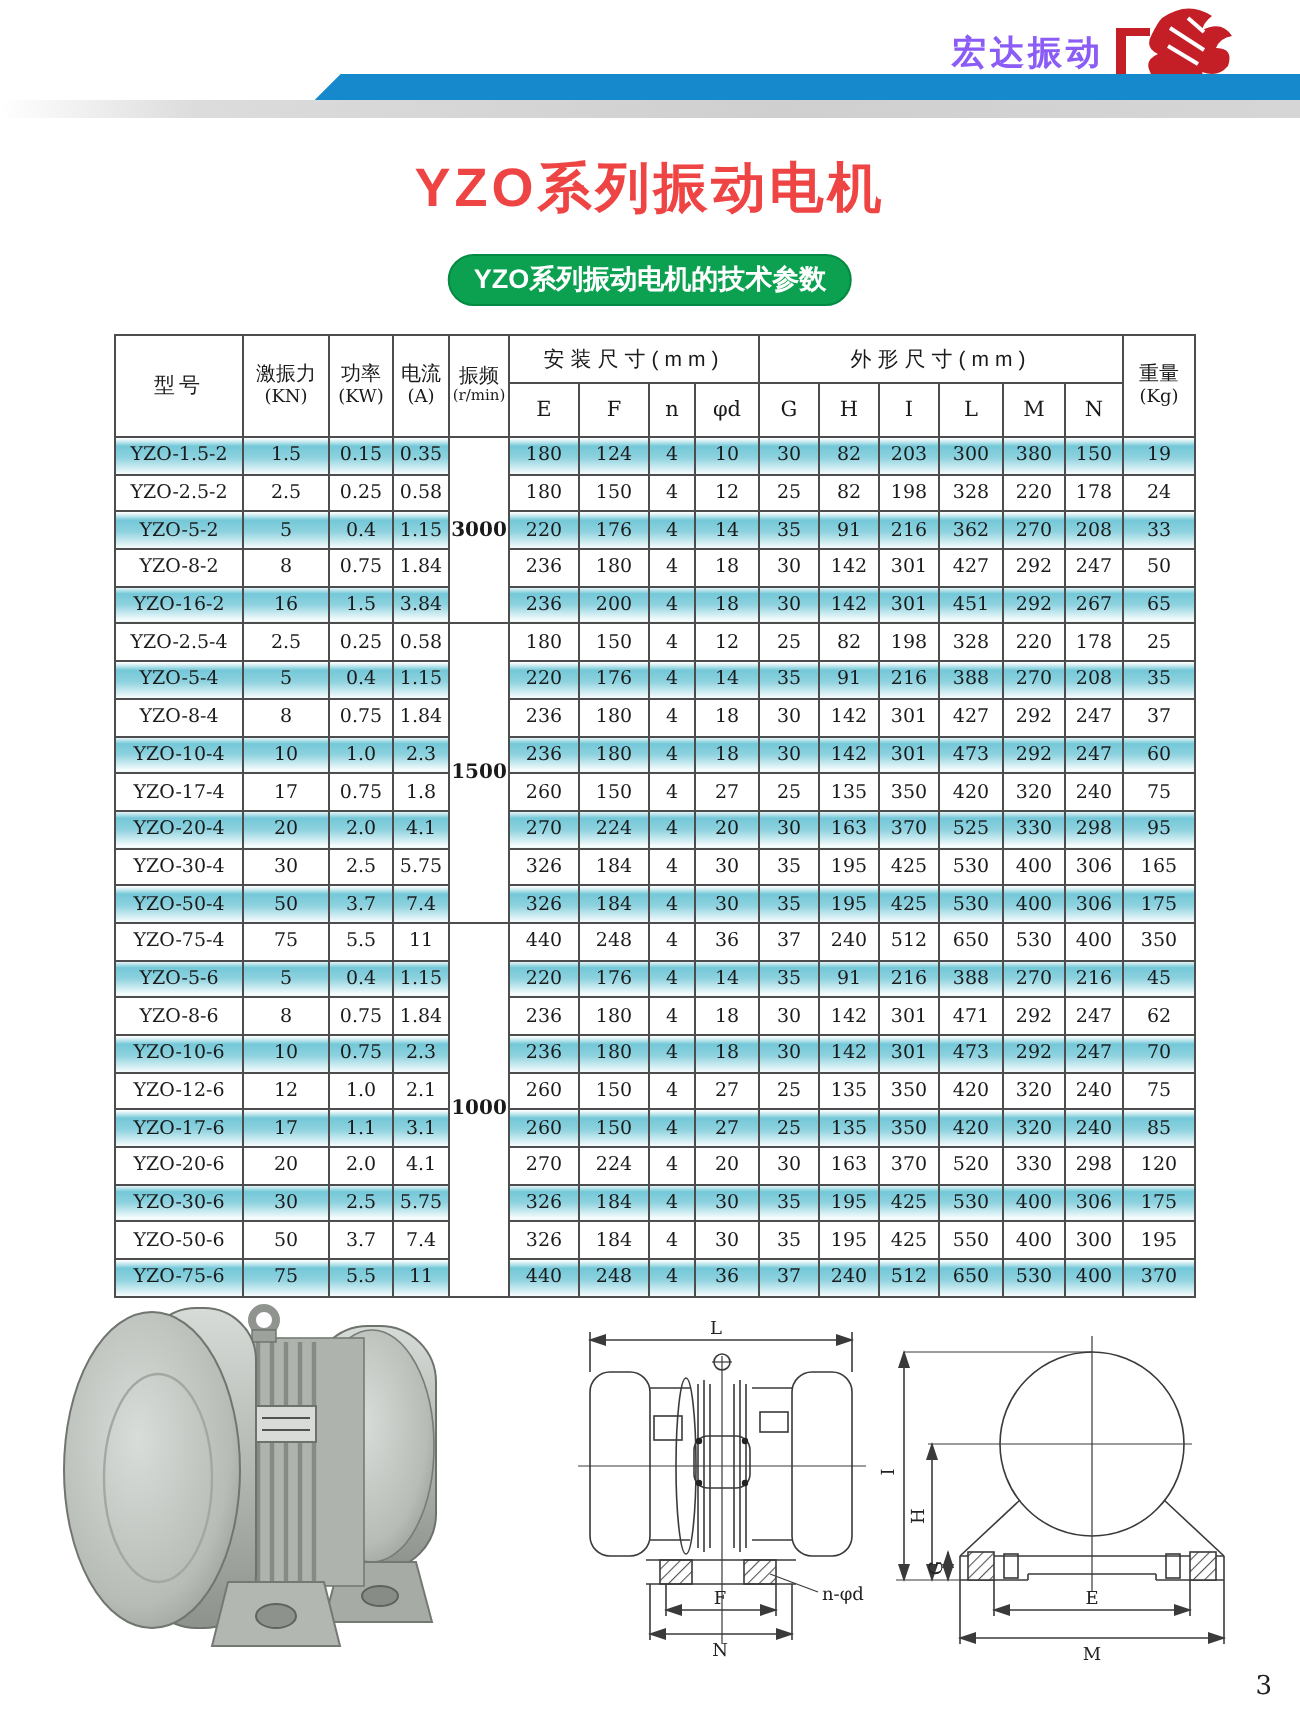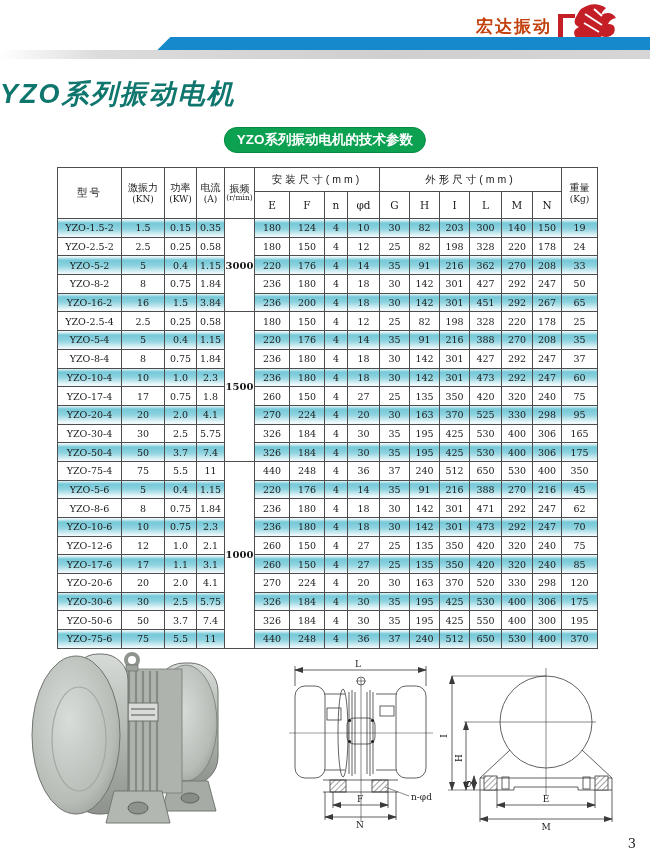--- a/index.html
+++ b/index.html
@@ -1,30 +1,30 @@
 <!DOCTYPE html>
 <html><head>
 <meta charset="utf-8">
 <style>
   html,body{margin:0;padding:0;background:#fff;}
   .page{position:relative;width:650px;height:861px;background:#ffffff;overflow:hidden;
         font-family:"Liberation Sans",sans-serif;}
 
   
   .brand-text{position:absolute;top:15px;right:98px;font-size:17px;font-weight:bold;
-              color:#c2410c;letter-spacing:2px;}
+              color:#8b5cf6;letter-spacing:2px;}
   .brand-logo{position:absolute;top:1px;right:26px;width:70px;height:44px;}
 
   .band-blue{position:absolute;top:37px;left:0;width:650px;height:13px;background:#1589cb;
              clip-path:polygon(26.2% 0,100% 0,100% 100%,24.2% 100%);}
   .band-gray{position:absolute;top:50px;left:0;width:650px;height:9px;
              background:linear-gradient(90deg,#ffffff 0%,#dcdcdc 15%,#cfcfcf 60%,#d6d6d6 100%);}
 
-  .title{position:absolute;top:76px;left:0;width:650px;margin:0;text-align:left;
-         font-size:27px;font-weight:bold;color:#0f766e;letter-spacing:2px;font-style:italic;}
+  .title{position:absolute;top:76px;left:0;width:650px;margin:0;text-align:center;
+         font-size:27px;font-weight:bold;color:#ef4444;letter-spacing:2px;}
   .pill{position:absolute;top:127px;left:50%;transform:translateX(-50%);
         background:#0ba151;border:1px solid #048a42;color:#fff;font-size:13.5px;
         font-weight:bold;padding:3px 12px;border-radius:14px;white-space:nowrap;}
 
   
   .spec{position:absolute;left:57px;top:167px;width:540px;border-collapse:collapse;
         table-layout:fixed;}
   .spec th,.spec td{border:1px solid #4d4d4d;text-align:center;vertical-align:middle;
         padding:0;overflow:hidden;white-space:nowrap;color:#1a1a1a;}
   .spec thead tr:first-child{height:24px;}
@@ -143,21 +143,21 @@
           <td class="c">0.35</td>
           <td rowspan="5" class="speed">3000</td>
           <td class="c">180</td>
           <td class="c">124</td>
           <td class="c">4</td>
           <td class="c">10</td>
           <td class="c">30</td>
           <td class="c">82</td>
           <td class="c">203</td>
           <td class="c">300</td>
-          <td class="c">140</td>
+          <td class="c">380</td>
           <td class="c">150</td>
           <td class="c">19</td>
         </tr>
         <tr>
           <td class="w">YZO-2.5-2</td>
           <td class="w">2.5</td>
           <td class="w">0.25</td>
           <td class="w">0.58</td>
           <td class="w">180</td>
           <td class="w">150</td>

